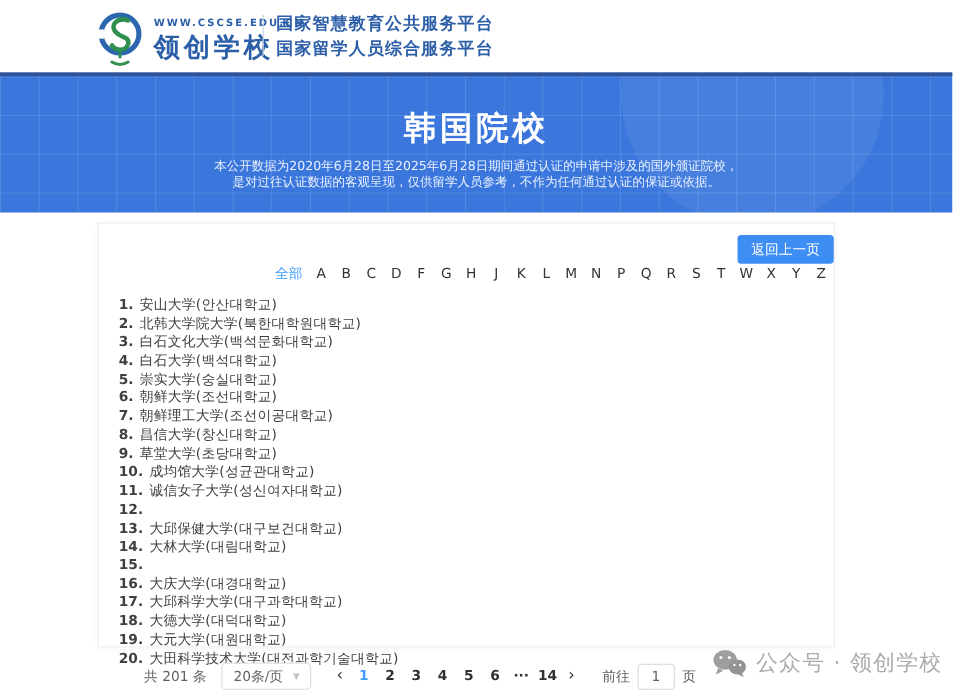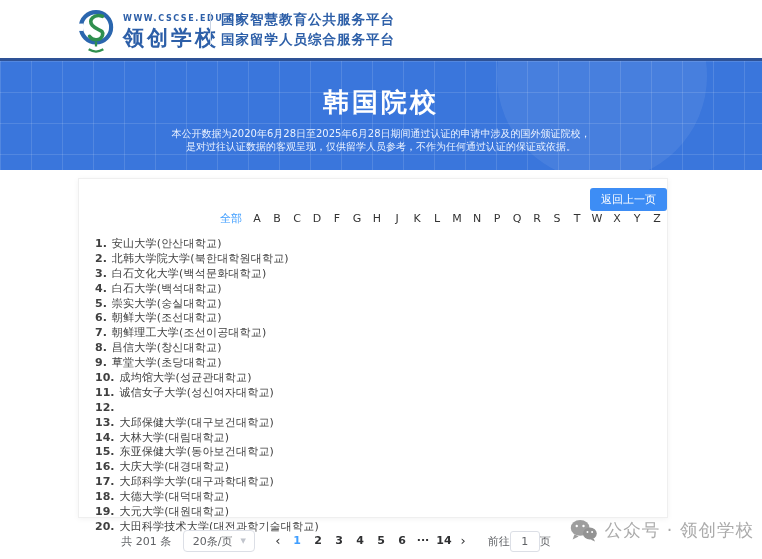--- a/index.html
+++ b/index.html
@@ -52,21 +52,21 @@
     align-items:center; font-size:11px; color:#606266; transform:translateX(-45px); }
   .pg-total { margin-right:12px; }
   .pg-size { width:72px; height:22px; border:1px solid #dcdfe6; border-radius:4px; display:flex;
     align-items:center; justify-content:center; gap:8px; margin-right:14px; cursor:pointer; background:#fff; }
   .pg-size .caret { font-size:7px; color:#c0c4cc; }
   .pg-arrow { padding:0 6px; color:#303133; font-size:13px; cursor:pointer; line-height:22px; }
   .pages { display:flex; }
   .pages .page-num { min-width:21px; text-align:center; color:#303133; font-weight:600; cursor:pointer;
     line-height:22px; }
   .pages .page-num.active { color:#409eff; }
-  .pg-goto { display:flex; align-items:center; margin-left:16px; }
+  .pg-goto { display:flex; align-items:center; gap:6px; margin-left:16px; }
   .pg-goto input { width:30px; height:21px; border:1px solid #dcdfe6; border-radius:3px;
     text-align:center; font-size:11px; color:#606266; font-family:inherit; }
 
   
   .watermark { position:absolute; right:8px; bottom:17px; display:flex; align-items:center; gap:8px; }
   .watermark-label { color:#ababab; font-size:17.5px; letter-spacing:1px; }
 </style>
 </head>
 <body>
 
@@ -183,21 +183,20 @@
         <div class="uni-item">
           <span class="uni-num">13.</span>
           <span class="uni-name">大邱保健大学(대구보건대학교)</span>
         </div>
         <div class="uni-item">
           <span class="uni-num">14.</span>
           <span class="uni-name">大林大学(대림대학교)</span>
         </div>
         <div class="uni-item">
           <span class="uni-num">15.</span>
-          <span class="uni-name">东亚保健大学(동아보건대학교)</span>
         </div>
         <div class="uni-item">
           <span class="uni-num">16.</span>
           <span class="uni-name">大庆大学(대경대학교)</span>
         </div>
         <div class="uni-item">
           <span class="uni-num">17.</span>
           <span class="uni-name">大邱科学大学(대구과학대학교)</span>
         </div>
         <div class="uni-item">

